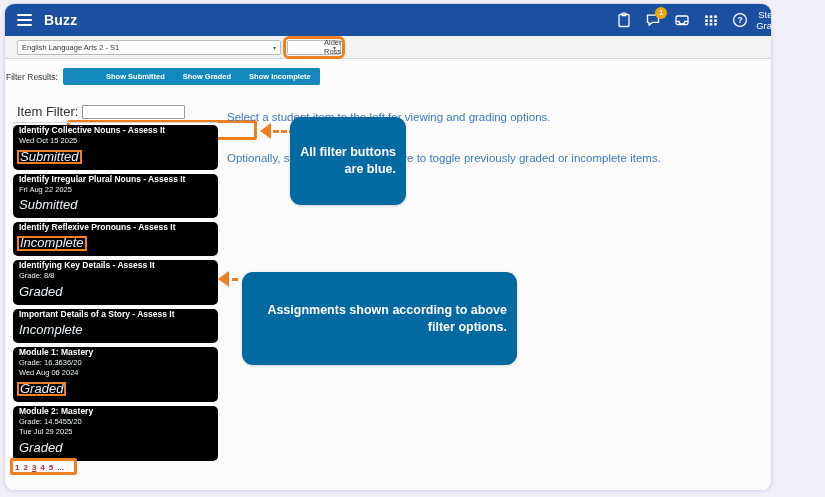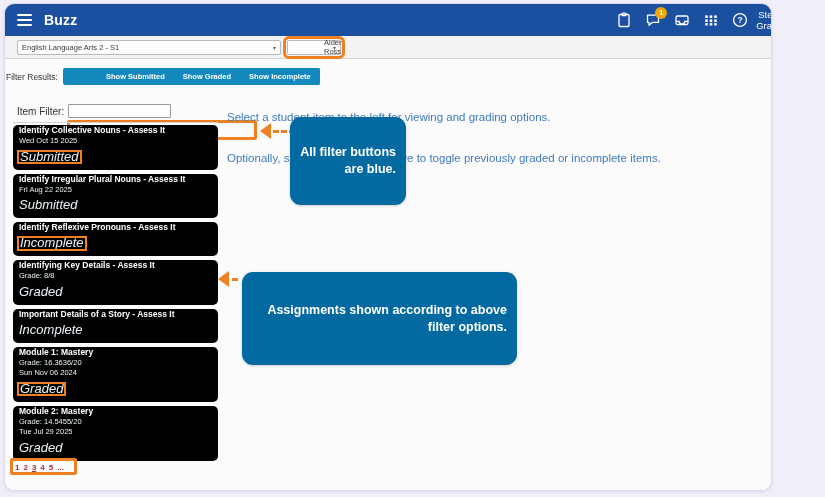--- a/index.html
+++ b/index.html
@@ -103,21 +103,21 @@
   .filter-row { position: absolute; left: 1px; top: 9px; display: flex; align-items: center; }
   .filter-label { font-size: 8.5px; color: #333; margin-right: 5px; }
   .filter-btns { display: flex; background: #1388bd; border-radius: 2px; overflow: hidden; padding-left: 34px; }
   .filter-btns button {
     background: #1388bd; color: #ffffff; border: none;
     font-size: 7.5px; font-weight: bold;
     padding: 4px 9px; cursor: pointer; white-space: nowrap;
   }
 
   .itemfilter-row { position: absolute; left: 12px; top: 45px; display: flex; align-items: center; }
-  .itemfilter-label { font-size: 10px; color: #333; margin-right: 4px; }
+  .itemfilter-label { font-size: 13px; color: #333; margin-right: 4px; }
   .itemfilter-input {
     width: 103px; height: 14px; background: #ffffff;
     border: 1px solid #9a9a9a; border-radius: 1px;
     font-size: 8px; padding: 0 3px;
     font-family: "Liberation Sans", sans-serif;
   }
 
   .list-divider { position: absolute; left: 8px; top: 63px; width: 205px; height: 1px; background: #d5d5d5; }
 
   
@@ -287,21 +287,21 @@
           <div class="meta">Grade: 8/8</div>
           <div><span class="status">Graded</span></div>
         </div>
         <div class="acard">
           <div class="ttl">Important Details of a Story - Assess It</div>
           <div><span class="status">Incomplete</span></div>
         </div>
         <div class="acard">
           <div class="ttl">Module 1: Mastery</div>
           <div class="meta">Grade: 16.3636/20</div>
-          <div class="meta">Sun Nov 06 2024</div>
+          <div class="meta">Wed Aug 06 2024</div>
           <div><span class="status marked">Graded</span></div>
         </div>
         <div class="acard">
           <div class="ttl">Module 2: Mastery</div>
           <div class="meta">Grade: 14.5455/20</div>
           <div class="meta">Tue Jul 29 2025</div>
           <div><span class="status">Graded</span></div>
         </div>
       </div>
 

